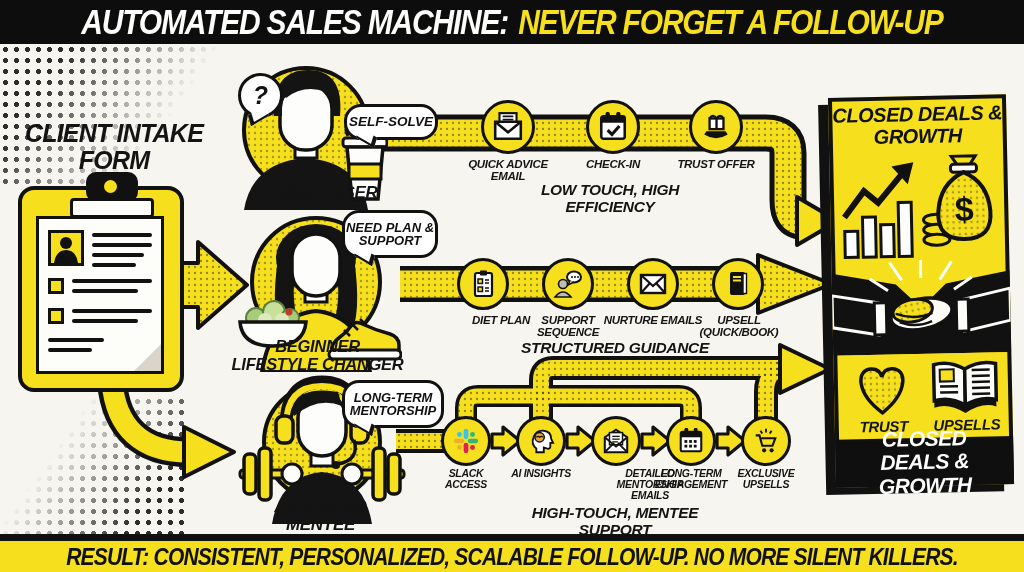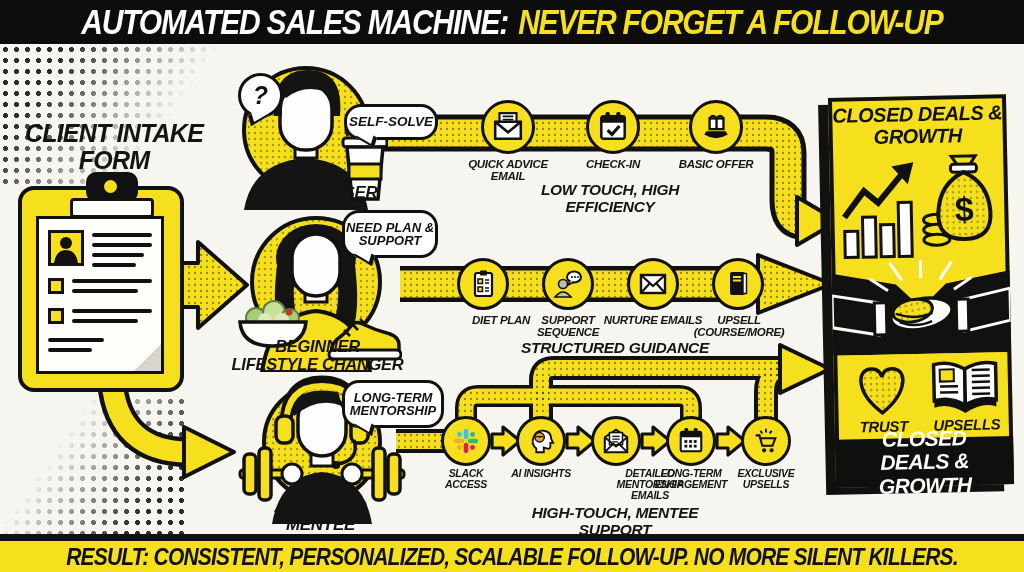--- a/index.html
+++ b/index.html
@@ -217,21 +217,21 @@
 </div>
 <div class="step-circle d54 z3" style="left:689px;top:100px;">
   <svg width="32" height="32" viewBox="0 0 30 30">
     <rect x="9" y="7" width="13" height="10" fill="#fff" stroke="#111" stroke-width="2.2"></rect>
     <path d="M15.5,7 v10 M9,7 q3,-5 6.5,0 q3.5,-5 6.5,0" fill="none" stroke="#111" stroke-width="2.2"></path>
     <path d="M4,22 q11,7 22,0 l-2,-3 h-18 z" fill="#111"></path>
   </svg>
 </div>
 <div class="lbl z3" style="left:456px;top:158px;width:104px;font-size:11.5px;">QUICK ADVICE EMAIL</div>
 <div class="lbl z3" style="left:561px;top:158px;width:104px;font-size:11.5px;">CHECK-IN</div>
-<div class="lbl z3" style="left:664px;top:158px;width:104px;font-size:11.5px;">BASIC OFFER</div>
+<div class="lbl z3" style="left:664px;top:158px;width:104px;font-size:11.5px;">TRUST OFFER</div>
 <div class="lbl z3" style="left:500px;top:182px;width:220px;font-size:15.5px;">LOW TOUCH, HIGH EFFICIENCY</div>
 
 <svg class="abs z2" style="left:232px;top:206px;" width="170" height="166" viewBox="0 0 170 166">
   <circle cx="84" cy="76" r="64" fill="#F6DF1C" stroke="#111" stroke-width="4"></circle>
   <circle cx="84" cy="76" r="62" fill="url(#pd1)"></circle>
   <ellipse cx="84" cy="52" rx="40" ry="34" fill="#141414"></ellipse>
   <path d="M46,52 q-8,56 4,78 l18,-6 q-10,-30 -4,-62 Z" fill="#141414"></path>
   <path d="M122,52 q8,56 -4,78 l-18,-6 q10,-30 4,-62 Z" fill="#141414"></path>
   <rect x="73" y="80" width="22" height="16" fill="#fff" stroke="#111" stroke-width="3"></rect>
   <rect x="60" y="28" width="48" height="62" rx="24" fill="#FDFDFB" stroke="#111" stroke-width="3.5"></rect>
@@ -286,21 +286,21 @@
 <div class="step-circle d52 z3" style="left:712px;top:258px;">
   <svg width="30" height="30" viewBox="0 0 30 30">
     <rect x="7" y="3" width="15" height="23" rx="2" fill="#111"></rect>
     <rect x="20" y="4.5" width="3.5" height="20" fill="#fff" stroke="#111" stroke-width="1.4"></rect>
     <path d="M10,8 h8 M10,11.5 h8" stroke="#F6DF1C" stroke-width="2"></path>
   </svg>
 </div>
 <div class="lbl z3" style="left:451px;top:314px;width:100px;font-size:11.5px;">DIET PLAN</div>
 <div class="lbl z3" style="left:518px;top:314px;width:100px;font-size:11.5px;">SUPPORT SEQUENCE</div>
 <div class="lbl z3" style="left:603px;top:314px;width:100px;font-size:11.5px;">NURTURE EMAILS</div>
-<div class="lbl z3" style="left:683px;top:314px;width:112px;font-size:11.5px;">UPSELL (COURSE/MORE)</div>
+<div class="lbl z3" style="left:683px;top:314px;width:112px;font-size:11.5px;">UPSELL (QUICK/BOOK)</div>
 <div class="lbl z3" style="left:510px;top:340px;width:210px;font-size:15.5px;">STRUCTURED GUIDANCE</div>
 
 <svg class="abs z2" style="left:234px;top:374px;" width="176" height="150" viewBox="0 0 176 150">
   <circle cx="88" cy="68" r="58" fill="#F6DF1C" stroke="#111" stroke-width="4"></circle>
   <circle cx="88" cy="68" r="56" fill="url(#pd1)"></circle>
   <path d="M38,150 Q46,102 88,98 Q130,102 138,150 Z" fill="#141414"></path>
   <rect x="77" y="76" width="22" height="16" fill="#fff" stroke="#111" stroke-width="3"></rect>
   <rect x="64" y="20" width="48" height="62" rx="24" fill="#FDFDFB" stroke="#111" stroke-width="3.5"></rect>
   <path d="M54,30 Q72,12 104,18 L108,32 Q84,22 60,42 Z" fill="#141414"></path>
   <path d="M52,52 Q52,8 88,8 Q124,8 124,52" fill="none" stroke="#111" stroke-width="13"></path>

